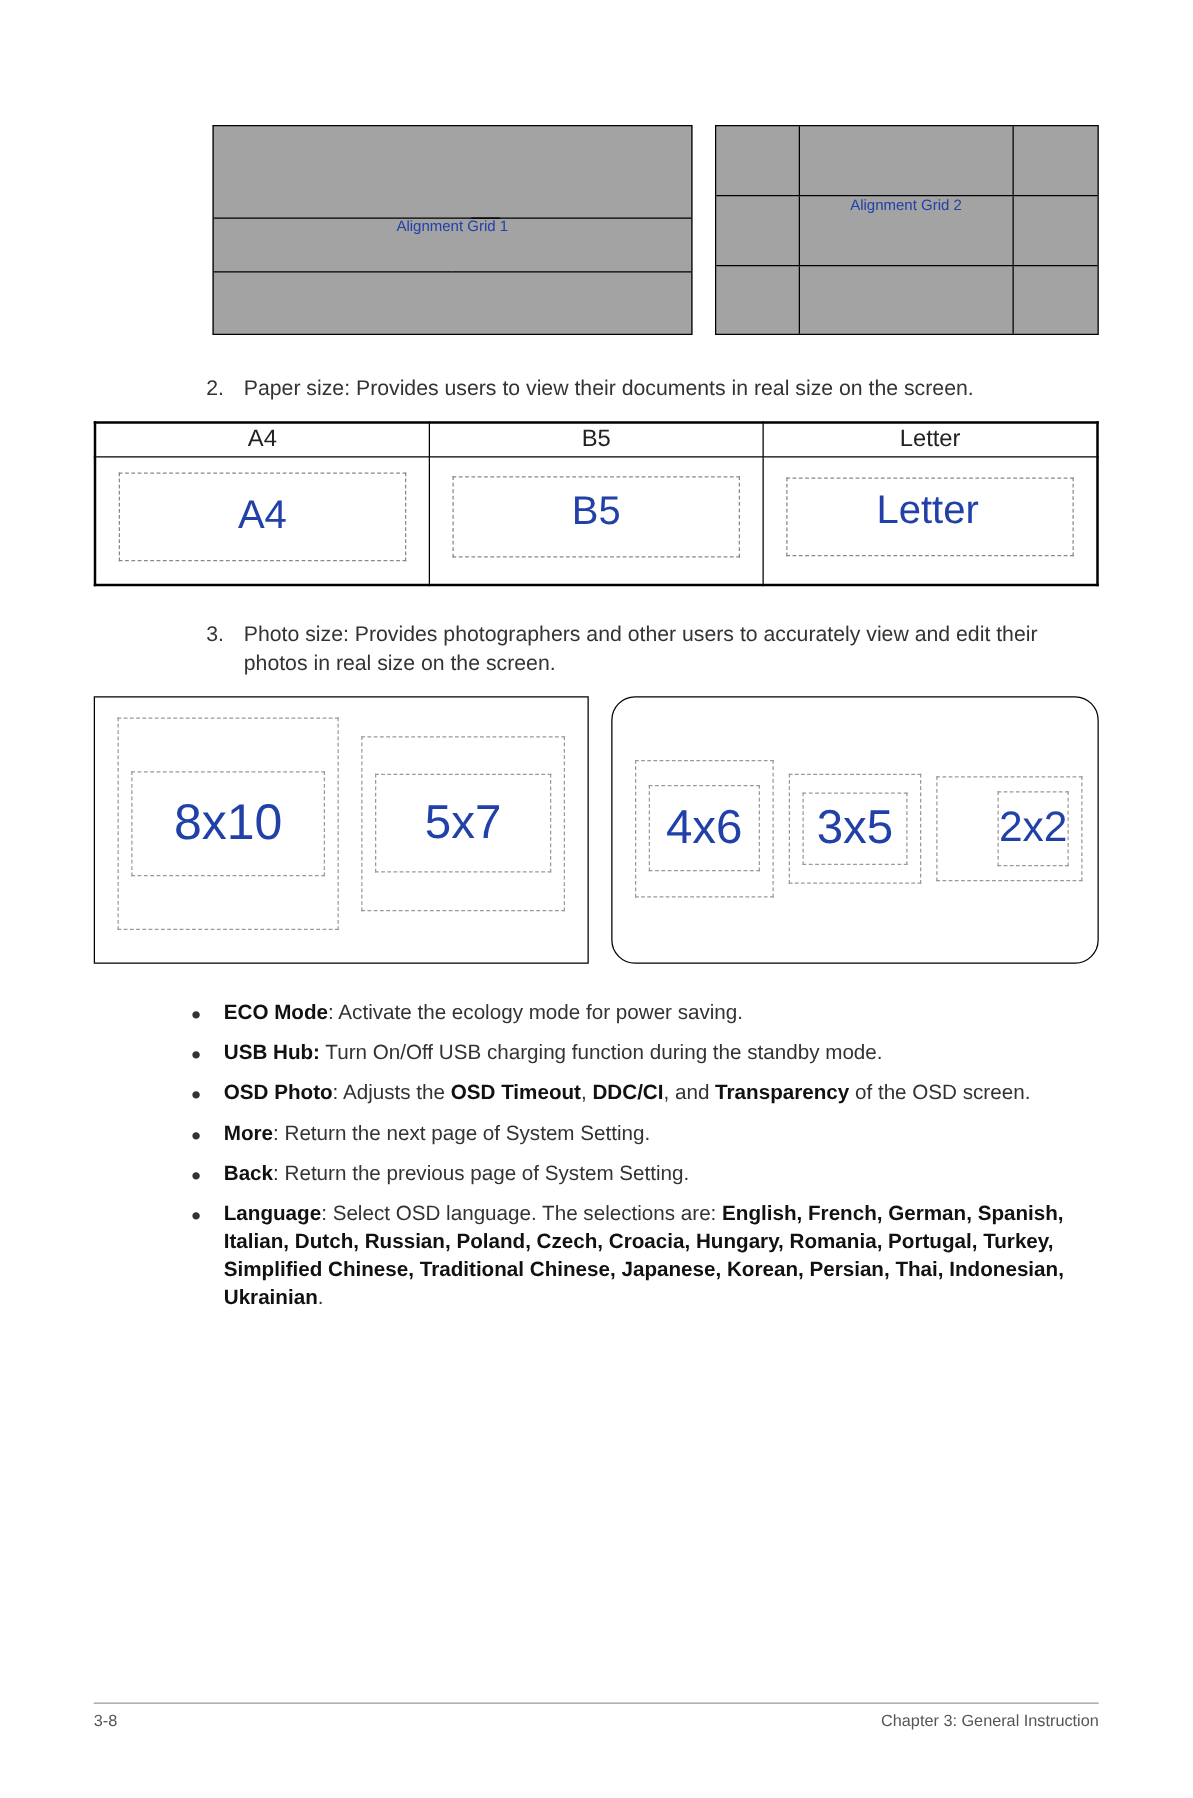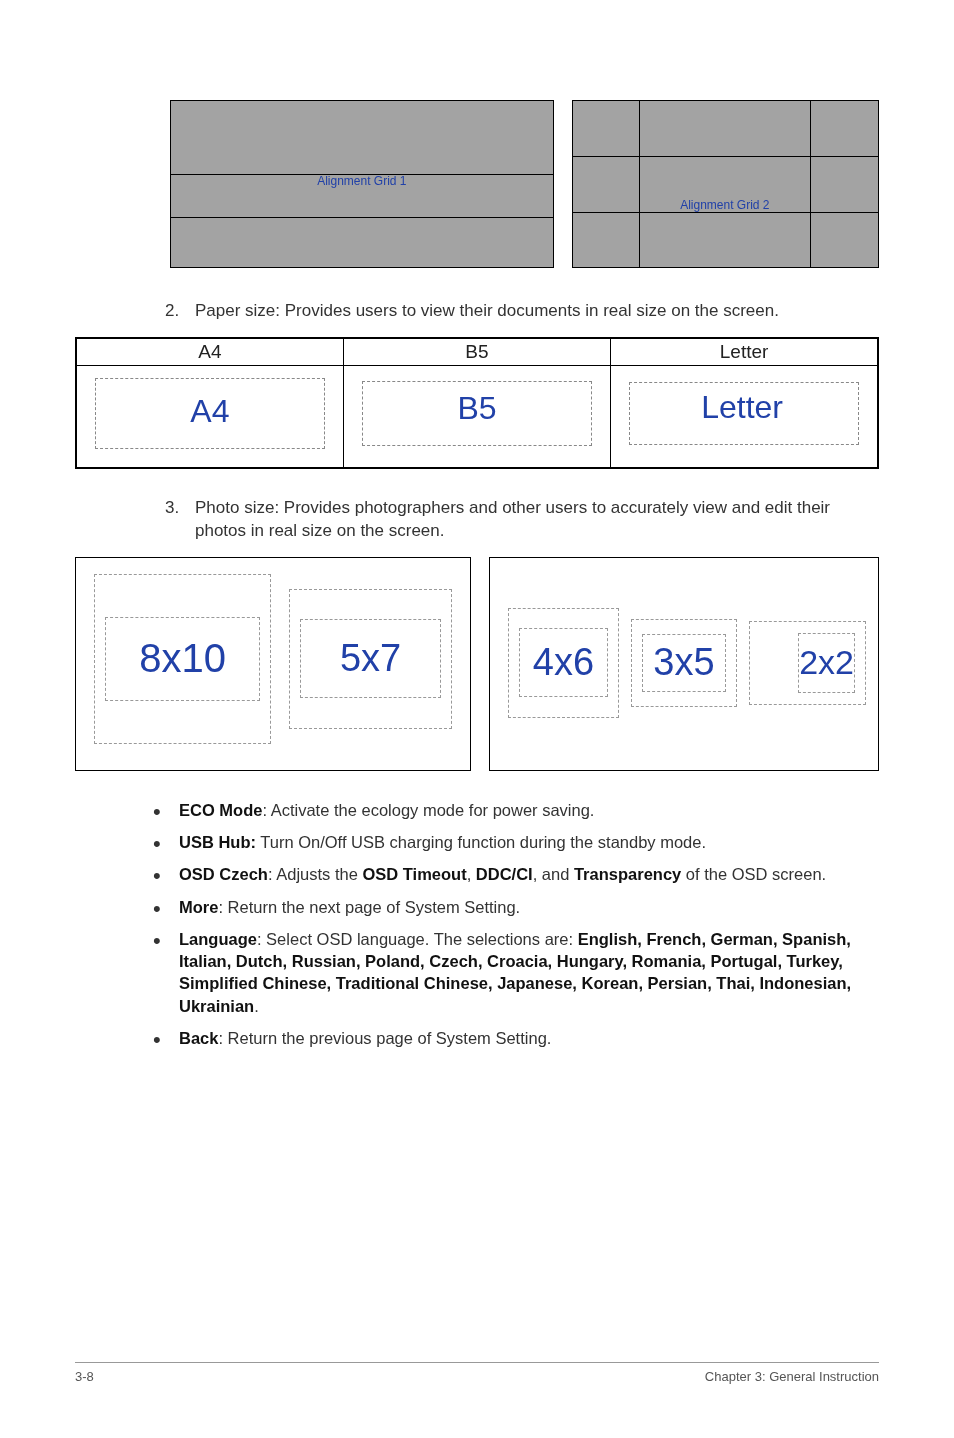--- a/index.html
+++ b/index.html
@@ -24,21 +24,21 @@
   }
   .ag1-hline { position: absolute; left: 0; right: 0; border-top: 1px solid #000; }
   .ag1-hline.a { top: 44%; width: 60%; }
   .ag1-hline.b { top: 44%; left: 54%; right: 0; }
   .ag1-hline.c { top: 70%; width: 50%; left: 0; }
   .ag1-hline.d { top: 70%; left: 50%; right: 0; }
 
   .align-panel.right .cell-row { display: flex; height: 33.33%; }
   .align-panel.right .cell-row + .cell-row { border-top: 1px solid #000; }
   .align-panel.right .cell-a { flex: 0 0 22%; border-right: 1px solid #000; }
-  .align-panel.right .cell-b { flex: 1; border-right: 1px solid #000; display:flex; align-items:flex-end; justify-content:center; }
+  .align-panel.right .cell-b { flex: 1; border-right: 1px solid #000; display:flex; align-items:flex-start; justify-content:center; }
   .align-panel.right .cell-c { flex: 0 0 22%; }
   .align-label-2 { font-size: 12px; color: #2141a8; }
 
   
   .num-item {
     display: flex; margin: 0 0 14px 90px; padding-right: 10px;
     font-size: 17px; line-height: 1.35; color: #333;
   }
   .num-item .n { width: 30px; flex: none; }
   .num-item .t { flex: 1; }
@@ -60,21 +60,21 @@
   }
   .dashed-box.off1 { padding-top: 8px; }
   .dashed-box.off2 { padding-top: 6px; padding-left: 6px; }
   .paper-label {
     color: #2141a8; font-size: 32px; font-family: Arial, sans-serif;
   }
 
   
   .photo-row { display: flex; gap: 18px; margin-bottom: 28px; }
   .photo-panel { border: 1.5px solid #000; flex: 1; padding: 16px 18px 26px; display: flex; gap: 18px; align-items: center; }
-  .photo-panel.right { padding: 28px 12px 30px 18px; gap: 12px; align-items: center; }
+  .photo-panel.right { padding: 28px 12px 30px 18px; gap: 12px; align-items: center; border-radius: 19px; }
   .photo-outer { border: 1px dashed #999; padding: 8px 10px; display: flex; align-items: center; justify-content: center; }
   .photo-outer.xl { height: 170px; flex: 1.1; }
   .photo-outer.lg { height: 140px; flex: 1; }
   .photo-outer.md { height: 110px; flex: 1; }
   .photo-outer.sm { height: 88px; flex: 0.95; }
   .photo-outer.xs { height: 84px; flex: 0.6; padding-left: 48px; }
   .photo-inner {
     border: 1px dashed #999; width: 100%; height: 70%;
     display: flex; align-items: center; justify-content: center;
   }
@@ -212,29 +212,29 @@
 </div>
 
 <ul class="bullets">
   <li>
     <span class="b">ECO Mode</span><span>: Activate the ecology mode for power saving.</span>
   </li>
   <li>
     <span class="b">USB Hub:</span><span> Turn On/Off USB charging function during the standby mode.</span>
   </li>
   <li>
-    <span class="b">OSD Czech</span><span>: Adjusts the </span><span class="b">OSD Timeout</span><span>, </span><span class="b">DDC/CI</span><span>, and </span><span class="b">Transparency</span><span> of the OSD screen.</span>
+    <span class="b">OSD Photo</span><span>: Adjusts the </span><span class="b">OSD Timeout</span><span>, </span><span class="b">DDC/CI</span><span>, and </span><span class="b">Transparency</span><span> of the OSD screen.</span>
   </li>
   <li>
     <span class="b">More</span><span>: Return the next page of System Setting.</span>
   </li>
   <li>
+    <span class="b">Back</span><span>: Return the previous page of System Setting.</span>
+  </li>
+  <li>
     <span class="b">Language</span><span>: Select OSD language. The selections are: </span><span class="b">English, French, German, Spanish, Italian, Dutch, Russian, Poland, Czech, Croacia, Hungary, Romania, Portugal, Turkey, Simplified Chinese, Traditional Chinese, Japanese, Korean, Persian, Thai, Indonesian, Ukrainian</span><span>.</span>
-  </li>
-  <li>
-    <span class="b">Back</span><span>: Return the previous page of System Setting.</span>
   </li>
 </ul>
 
 <div class="footer">
   <span>3-8</span>
   <span>Chapter 3: General Instruction</span>
 </div>
 
 </body></html>

